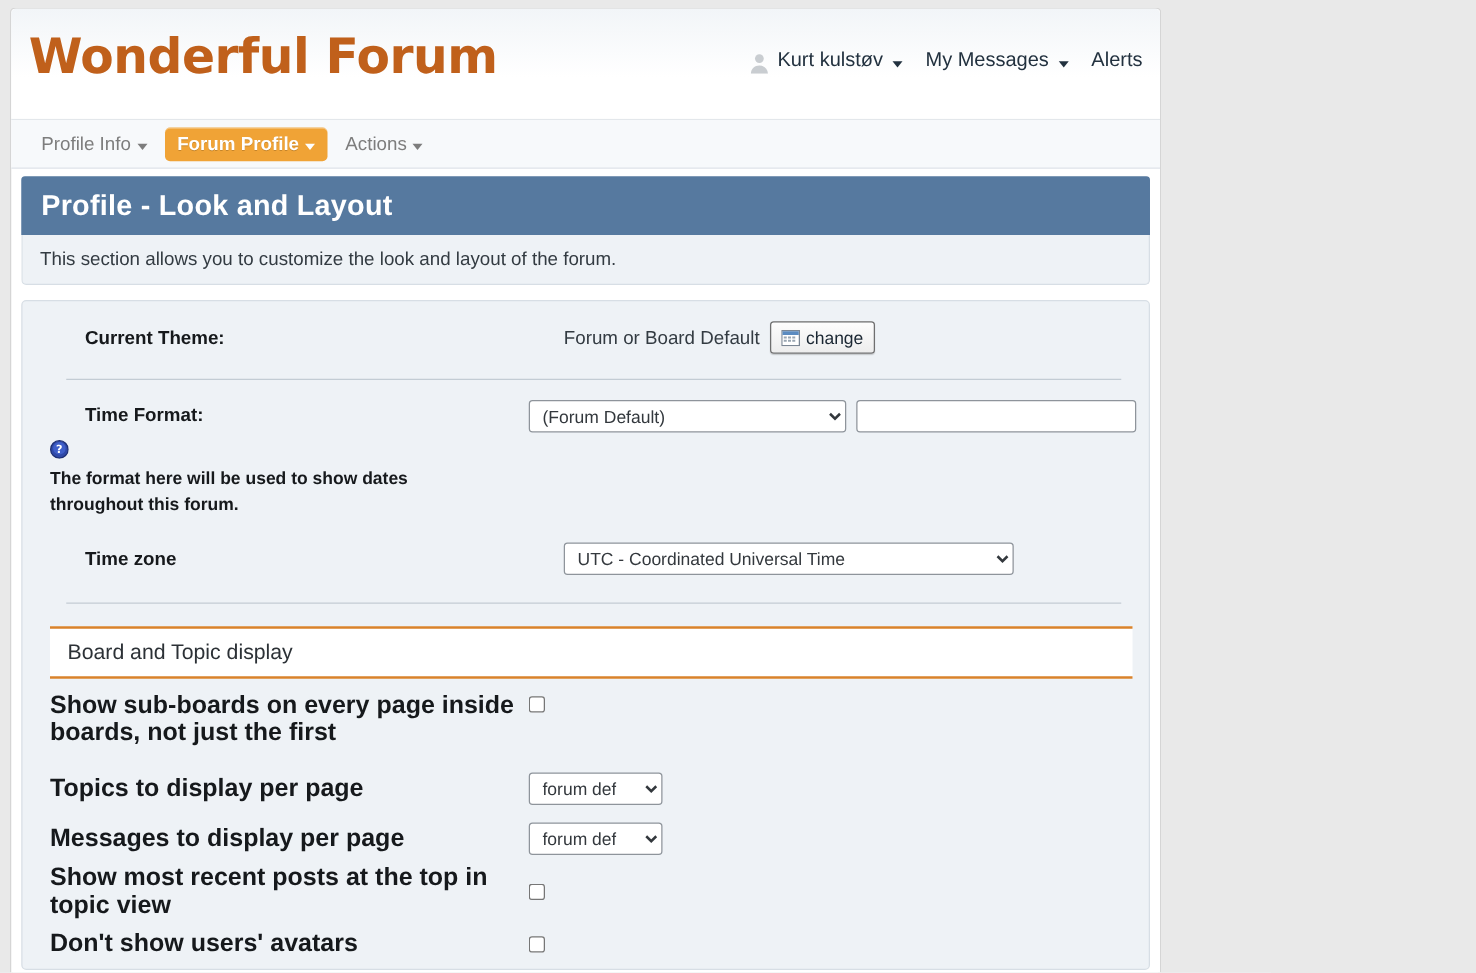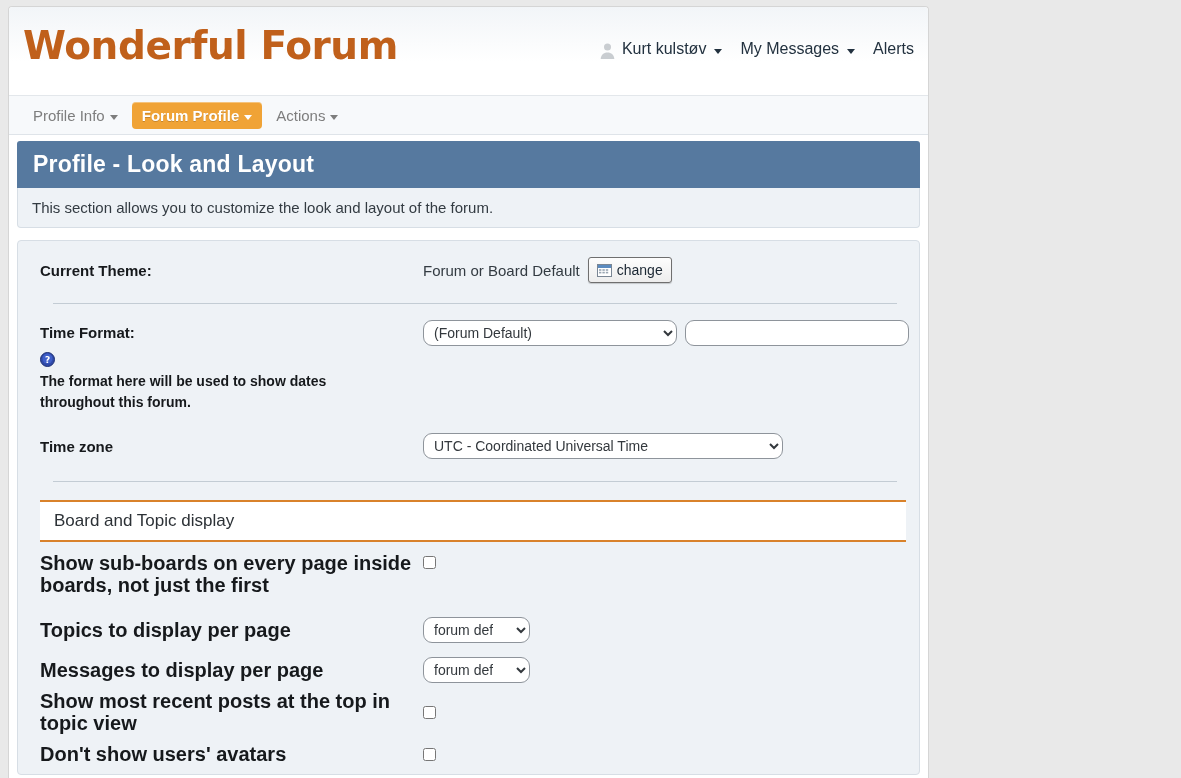--- a/index.html
+++ b/index.html
@@ -138,20 +138,21 @@
     padding: 0 22px;
   }
   .row-label {
     font-size: 15px;
     font-weight: bold;
     color: #16191c;
     width: 383px;
     flex: none;
     line-height: 22px;
     padding-top: 2px;
+    margin-left: 28px;
   }
   .row-value {
     font-size: 15px;
     color: #333b42;
     display: flex;
     align-items: center;
     gap: 0;
   }
   .hr {
     height: 1px;
@@ -181,21 +182,21 @@
     display: inline-block;
   }
 
   
   select.ctl, input.ctl {
     font-family: "Liberation Sans", sans-serif;
     font-size: 14px;
     color: #33383d;
     background: #ffffff;
     border: 1px solid #8e949b;
-    border-radius: 9px;
+    border-radius: 3px;
     padding: 3px 6px;
     height: 26px;
   }
   select.ctl { padding-right: 20px; }
   .sel-timeformat { width: 254px; }
   .inp-timeformat { width: 224px; margin-left: 8px; }
   .sel-timezone { width: 360px; }
   .sel-small { width: 107px; font-size: 13px; }
 
   .help-icon {

